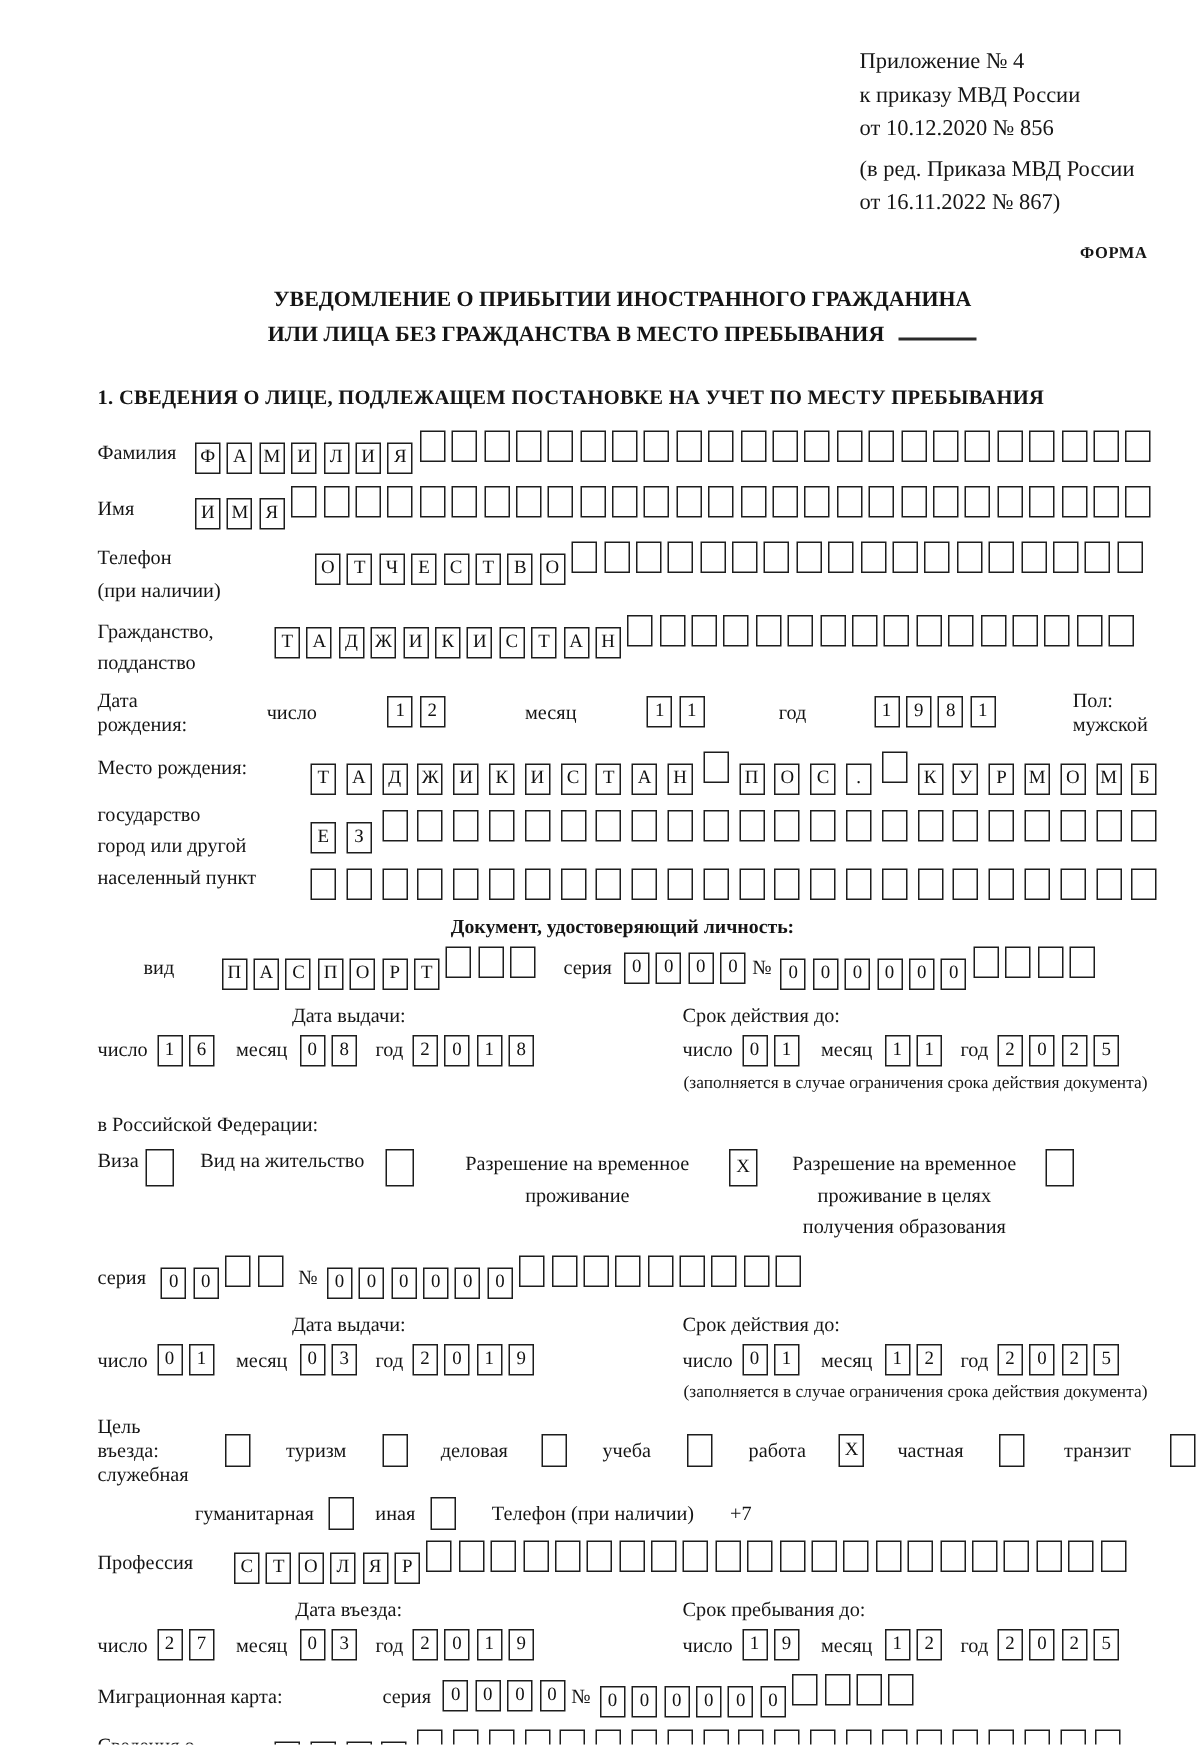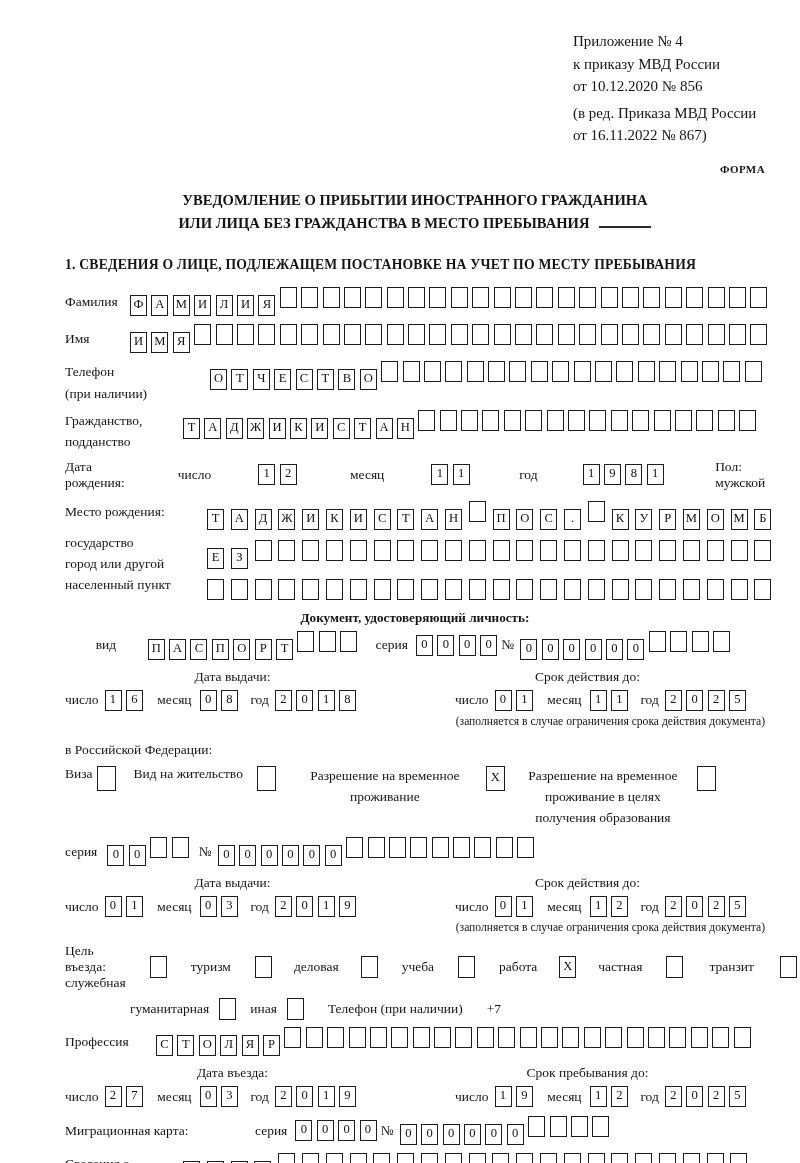--- a/index.html
+++ b/index.html
@@ -37,21 +37,21 @@
     text-align:center; line-height:17.5px; font-size:12.6px;
     font-family:"Liberation Serif", serif; color:#111; background:#fff;
   }
   .sp .cell { margin-right:6.8px; }           
   .cb .cell { width:17px; height:22px; line-height:18.5px; margin-right:0; }
   .cblg .cell { width:19px; height:25px; line-height:21.5px; margin-right:0; }
 
   
   .dhdr { display:flex; margin-top:9px; }
   .dhdr .dl { width:390px; text-align:center; padding-right:55px; }
-  .dhdr .dr { flex:1; text-align:center; padding-right:45px; }
+  .dhdr .dr { flex:1; text-align:left; padding-right:45px; }
   .drow { display:flex; align-items:center; margin-top:5px; }
   .drow .dl { width:390px; display:flex; align-items:center; }
   .drow .dr { flex:1; display:flex; align-items:center; }
   .note { text-align:right; font-size:11.6px; margin-top:4px; padding-right:0; }
 
   .dochead { text-align:center; font-weight:bold; font-size:13.2px; margin-top:10px; }
 
   .plain { margin-top:10px; line-height:1.85; }
 
   

